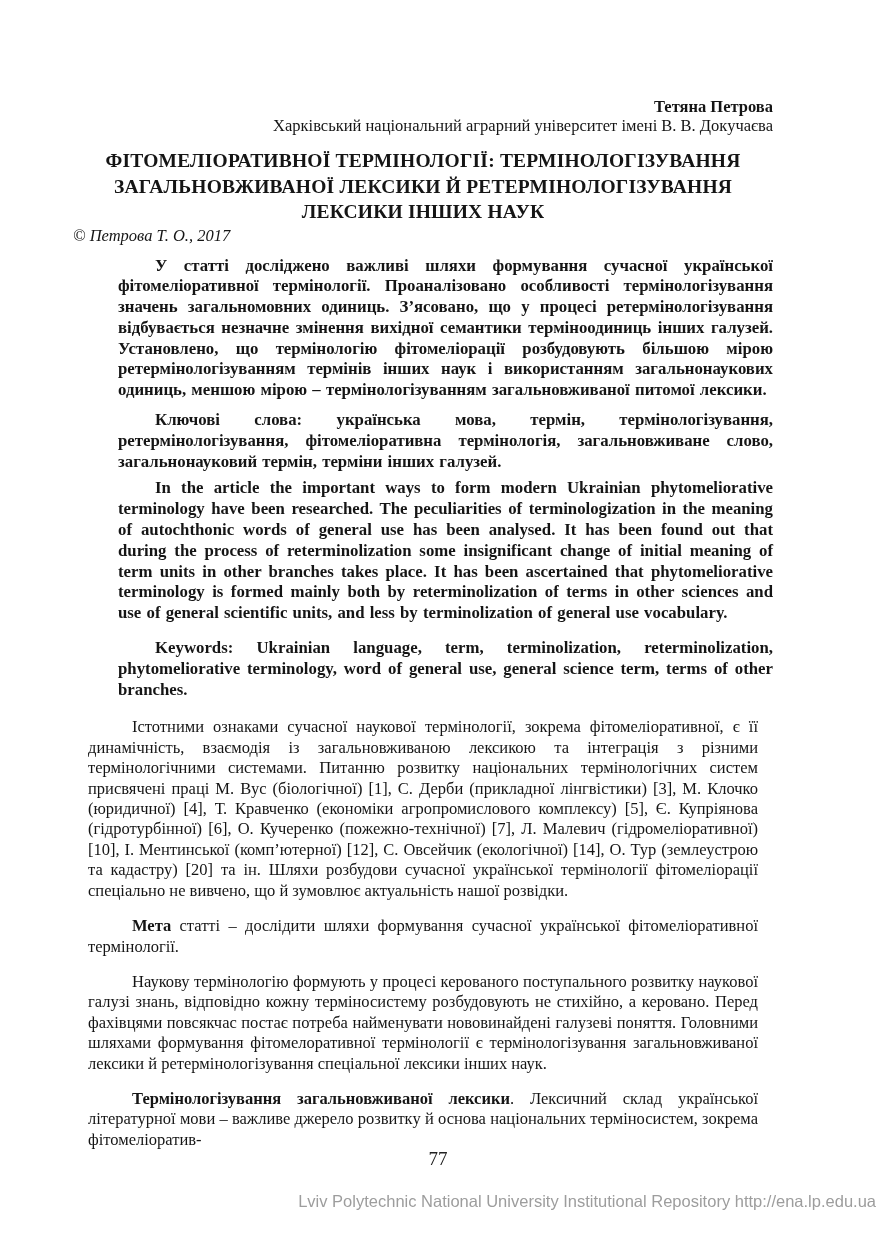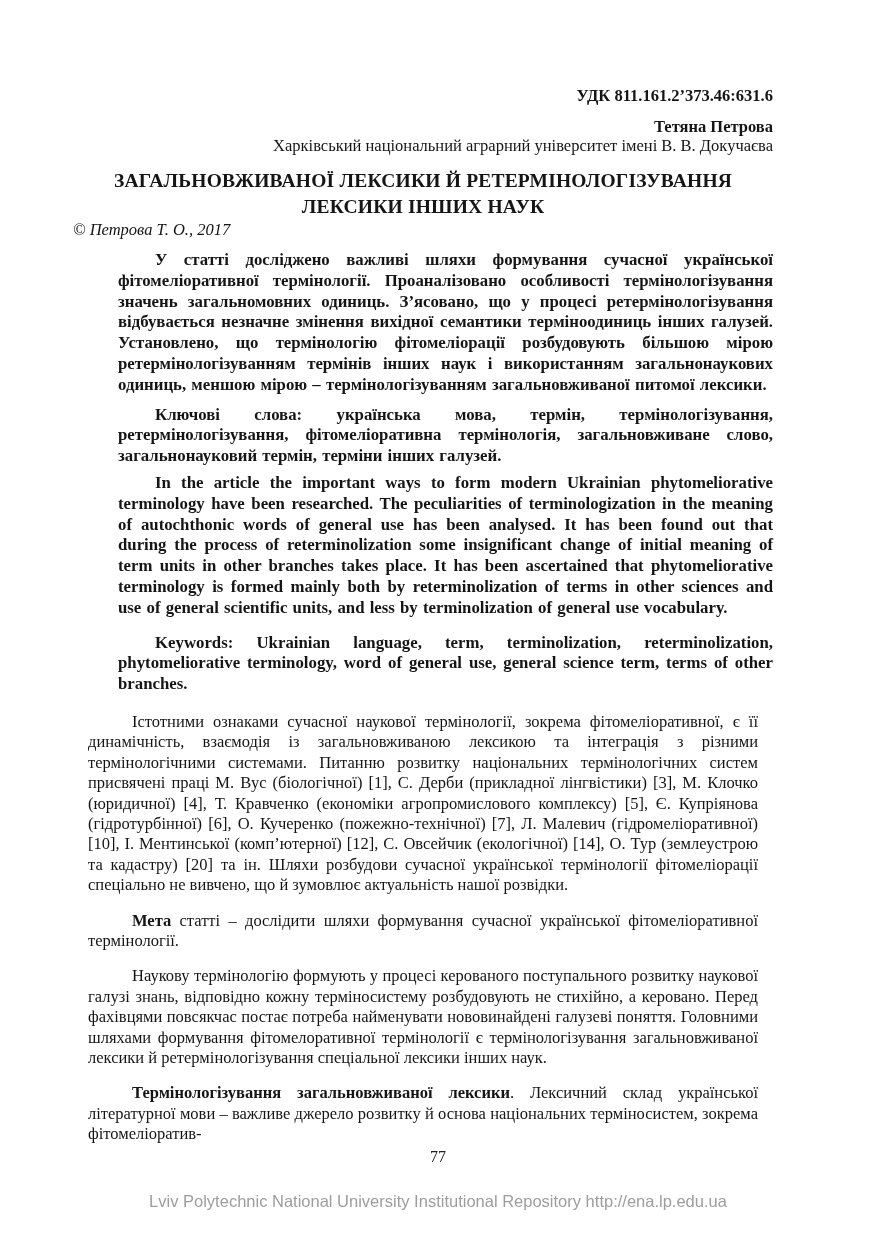--- a/index.html
+++ b/index.html
@@ -30,42 +30,42 @@
     font-size:16.8px; line-height:20.8px; word-spacing:1px;
   }
   .abs-uk { margin-top:10px; }
   .kw-uk  { margin-top:9px; }
   .abs-en { margin-top:6px; }
   .kw-en  { margin-top:14px; }
   .bodytext { margin-top:17px; font-size:16.5px; line-height:20.4px; text-align:justify; }
   .bodytext p { margin:15px; text-indent:44px; }
   .pagenum {
     position:absolute; top:1148px; left:0; width:876px;
-    text-align:center; font-size:16px; color:#222222;
+    text-align:center; font-size:19px; color:#222222;
   }
   .footer {
     position:absolute; top:1192px; left:0; width:876px;
-    text-align:center;
+    text-align:right;
     font-family:"Liberation Sans","DejaVu Sans",sans-serif;
     font-size:16.5px; color:#9d9d9d;
   }
 </style>
 </head>
 <body>
 
 <div class="page">
   <div class="content">
 
     <div class="header">
-      <div class="udc">УДК 811.161.2’373.46:631.6</div>
       <div class="author">Тетяна Петрова</div>
       <div class="affil">Харківський національний аграрний університет імені В. В. Докучаєва</div>
     </div>
 
     <div class="title">
+      <div>ФІТОМЕЛІОРАТИВНОЇ ТЕРМІНОЛОГІЇ: ТЕРМІНОЛОГІЗУВАННЯ</div>
       <div>ЗАГАЛЬНОВЖИВАНОЇ ЛЕКСИКИ Й РЕТЕРМІНОЛОГІЗУВАННЯ</div>
       <div>ЛЕКСИКИ ІНШИХ НАУК</div>
     </div>
 
     <div class="copyright">© Петрова Т. О., 2017</div>
 
     <div class="abs abs-uk">У статті досліджено важливі шляхи формування сучасної української фітомеліоративної термінології. Проаналізовано особливості термінологізування значень загальномовних одиниць. З’ясовано, що у процесі ретермінологізування відбувається незначне змінення вихідної семантики терміноодиниць інших галузей. Установлено, що термінологію фітомеліорації розбудовують більшою мірою ретермінологізуванням термінів інших наук і використанням загальнонаукових одиниць, меншою мірою – термінологізуванням загальновживаної питомої лексики.</div>
     <div class="abs kw-uk">Ключові слова: українська мова, термін, термінологізування, ретермінологізування, фітомеліоративна термінологія, загальновживане слово, загальнонауковий термін, терміни інших галузей.</div>
     <div class="abs abs-en">In the article the important ways to form modern Ukrainian phytomeliorative terminology have been researched. The peculiarities of terminologization in the meaning of autochthonic words of general use has been analysed. It has been found out that during the process of reterminolization some insignificant change of initial meaning of term units in other branches takes place. It has been ascertained that phytomeliorative terminology is formed mainly both by reterminolization of terms in other sciences and use of general scientific units, and less by terminolization of general use vocabulary.</div>
     <div class="abs kw-en">Keywords: Ukrainian language, term, terminolization, reterminolization, phytomeliorative terminology, word of general use, general science term, terms of other branches.</div>

